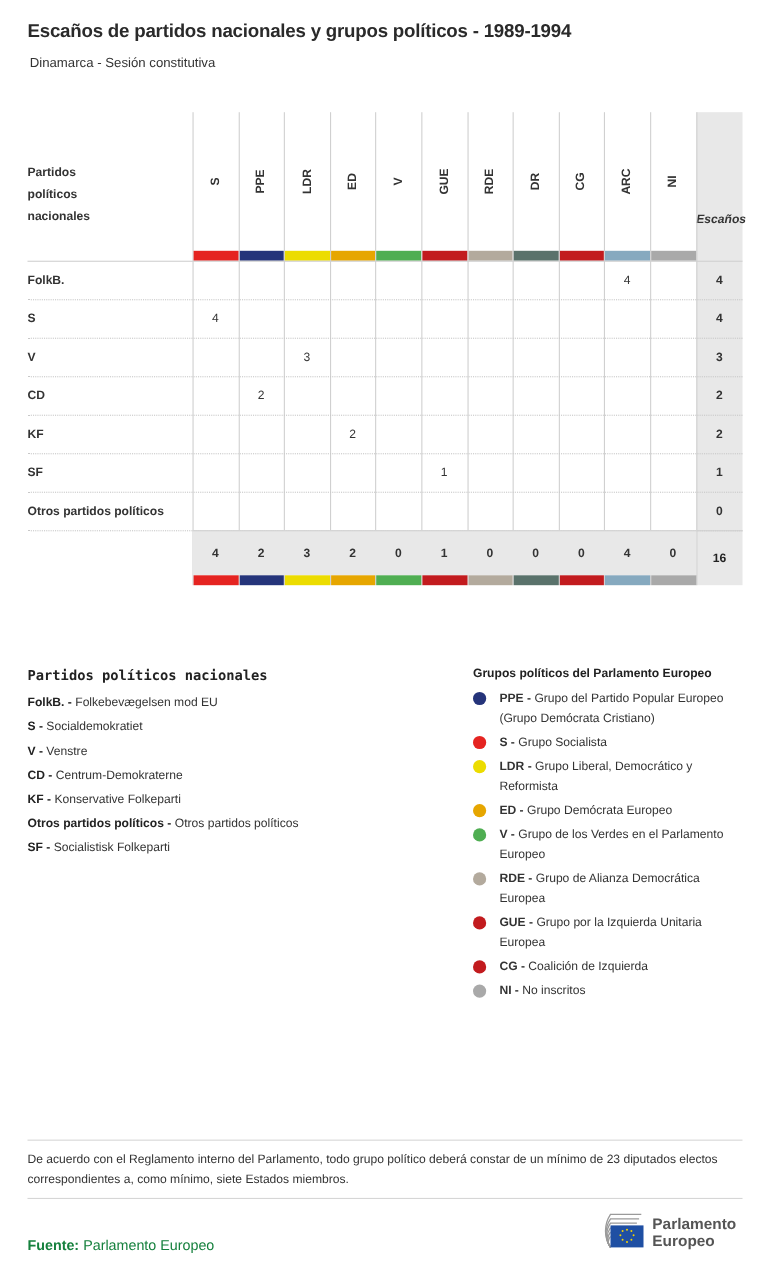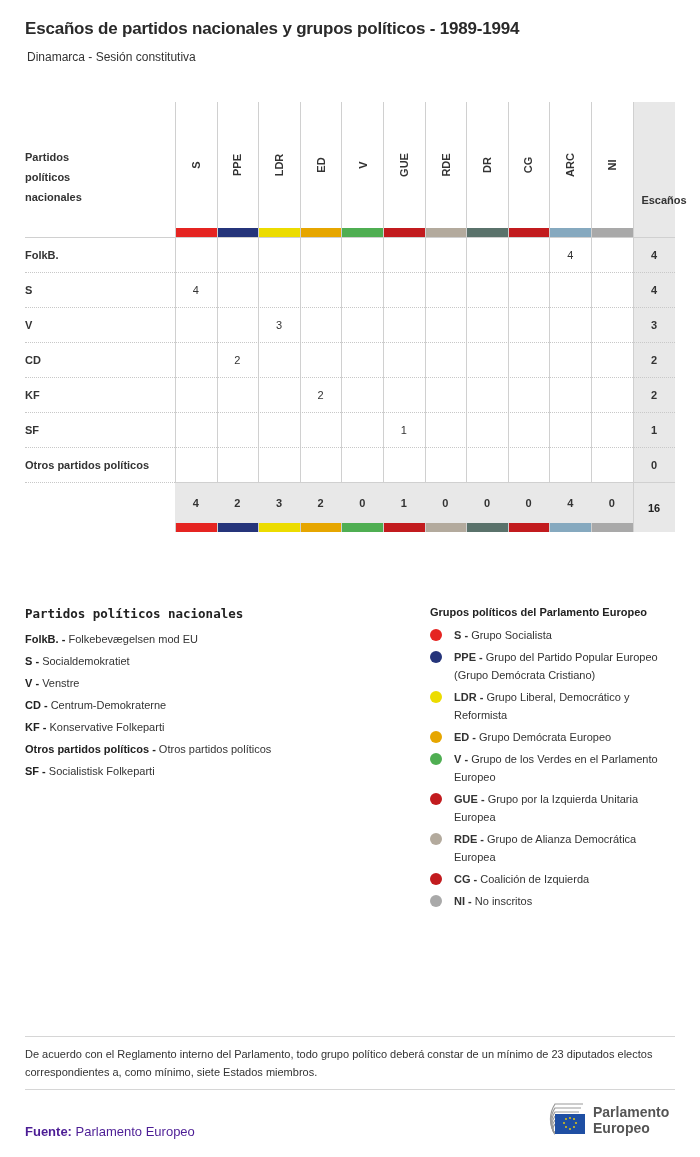--- a/index.html
+++ b/index.html
@@ -7,42 +7,42 @@
   .title { position: absolute; left: 25px; top: 19px; font-size: 17px; font-weight: bold; color: #2a2a2a; letter-spacing: -0.2px; }
   .subtitle { position: absolute; left: 27px; top: 50px; font-size: 12px; color: #333; }
 
   .table { position: absolute; left: 25px; top: 102px; width: 650px; }
   .vline { position: absolute; top: 0; width: 1px; background: #d0d0d0; height: 430px; }
   .col-head { position: absolute; top: 0; height: 125px; display: flex; align-items: center; justify-content: center; }
   .col-head span { transform: rotate(-90deg); font-size: 11px; font-weight: bold; white-space: nowrap; color: #333; display: block; }
   .colorbar { position: absolute; height: 9px; }
   .rowhead-label { position: absolute; left: 0; top: 45px; width: 60px; font-size: 11px; font-weight: bold; line-height: 20px; color: #333; }
   .total-col-bg { position: absolute; left: 608px; top: 0; width: 42px; height: 430px; background: #e8e8e8; }
-  .total-head { position: absolute; left: 608px; top: 88px; width: 62px; text-align: center; font-size: 11px; font-weight: bold; line-height: 20px; color: #333; }
+  .total-head { position: absolute; left: 608px; top: 88px; width: 62px; font-size: 11px; font-weight: bold; line-height: 20px; color: #333; font-style: italic; }
   .row { position: absolute; left: 0; width: 650px; height: 35px; border-top: 1px dotted #c8c8c8; }
   .row.first { border-top: 1px solid #d0d0d0; }
   .row-label { position: absolute; left: 0; top: 0; height: 34px; line-height: 34px; font-size: 11px; font-weight: bold; color: #333; }
   .cell { position: absolute; top: 0; width: 41.6px; height: 34px; line-height: 34px; text-align: center; font-size: 11px; color: #333; }
   .cell.total { font-weight: bold; left: 608px; width: 42px; }
   .sumrow { position: absolute; left: 150px; top: 380px; width: 458px; height: 41px; background: #e8e8e8; border-top: 1px solid #d0d0d0; }
   .sumcell { position: absolute; top: 0; width: 41.6px; height: 41px; line-height: 41px; text-align: center; font-size: 11px; font-weight: bold; color: #333; }
   .grand { position: absolute; left: 608px; top: 380px; width: 42px; height: 50px; line-height: 50px; text-align: center; font-size: 11px; font-weight: bold; border-top: 1px solid #d0d0d0; }
 
   .legend-left { position: absolute; left: 25px; top: 606px; width: 360px; }
   .legend-left h3 { font-family: "DejaVu Sans Mono", monospace; font-size: 12.5px; font-weight: bold; margin-bottom: 7px; color: #222; }
   .legend-left .li { font-size: 11px; line-height: 22px; color: #333; }
   .legend-left .li b { color: #222; }
 
   .legend-right { position: absolute; left: 430px; top: 606px; width: 245px; }
   .legend-right h3 { font-size: 11px; font-weight: bold; margin-bottom: 8px; color: #222; }
   .legend-right .li { position: relative; padding-left: 24px; font-size: 11px; line-height: 18px; color: #333; margin-bottom: 4px; }
   .legend-right .dot { position: absolute; left: 0; top: 3px; width: 12px; height: 12px; border-radius: 50%; }
 
   .note { position: absolute; left: 25px; top: 1036px; width: 650px; border-top: 1px solid #d6d6d6; border-bottom: 1px solid #d6d6d6; padding: 8px 0 10px 0; font-size: 11px; line-height: 18px; color: #333; height: 54px; }
-  .source { position: absolute; left: 25px; top: 1124px; font-size: 13px; color: #4c1d95; }
+  .source { position: absolute; left: 25px; top: 1124px; font-size: 13px; color: #15803d; }
   .source b { font-weight: bold; }
   .logo { position: absolute; left: 519px; top: 1100px; width: 160px; height: 40px; }
   .logo-text { position: absolute; left: 74px; top: 4px; font-size: 14px; font-weight: bold; color: #555; line-height: 16px; }
 </style>
 </head>
 <body>
 
 <div class="title">Escaños de partidos nacionales y grupos políticos - 1989-1994</div>
 <div class="subtitle">Dinamarca - Sesión constitutiva</div>
 
@@ -254,27 +254,27 @@
       <div class="li"><b>CD</b><b> - </b><span>Centrum-Demokraterne</span></div>
       <div class="li"><b>KF</b><b> - </b><span>Konservative Folkeparti</span></div>
       <div class="li"><b>Otros partidos políticos</b><b> - </b><span>Otros partidos políticos</span></div>
       <div class="li"><b>SF</b><b> - </b><span>Socialistisk Folkeparti</span></div>
     </div>
 </div>
 
 <div class="legend-right">
   <h3>Grupos políticos del Parlamento Europeo</h3>
   <div id="legend-group-items">
+      <div class="li"><span class="dot" style="background: rgb(37, 52, 122);"></span><b>PPE</b><b> - </b><span>Grupo del Partido Popular Europeo (Grupo Demócrata Cristiano)</span></div>
       <div class="li"><span class="dot" style="background: rgb(229, 36, 33);"></span><b>S</b><b> - </b><span>Grupo Socialista</span></div>
-      <div class="li"><span class="dot" style="background: rgb(37, 52, 122);"></span><b>PPE</b><b> - </b><span>Grupo del Partido Popular Europeo (Grupo Demócrata Cristiano)</span></div>
       <div class="li"><span class="dot" style="background: rgb(236, 220, 0);"></span><b>LDR</b><b> - </b><span>Grupo Liberal, Democrático y Reformista</span></div>
       <div class="li"><span class="dot" style="background: rgb(230, 166, 0);"></span><b>ED</b><b> - </b><span>Grupo Demócrata Europeo</span></div>
       <div class="li"><span class="dot" style="background: rgb(79, 174, 82);"></span><b>V</b><b> - </b><span>Grupo de los Verdes en el Parlamento Europeo</span></div>
+      <div class="li"><span class="dot" style="background: rgb(179, 170, 157);"></span><b>RDE</b><b> - </b><span>Grupo de Alianza Democrática Europea</span></div>
       <div class="li"><span class="dot" style="background: rgb(194, 27, 30);"></span><b>GUE</b><b> - </b><span>Grupo por la Izquierda Unitaria Europea</span></div>
-      <div class="li"><span class="dot" style="background: rgb(179, 170, 157);"></span><b>RDE</b><b> - </b><span>Grupo de Alianza Democrática Europea</span></div>
       <div class="li"><span class="dot" style="background: rgb(194, 27, 30);"></span><b>CG</b><b> - </b><span>Coalición de Izquierda</span></div>
       <div class="li"><span class="dot" style="background: rgb(169, 169, 169);"></span><b>NI</b><b> - </b><span>No inscritos</span></div>
     </div>
 </div>
 
 <div class="note">De acuerdo con el Reglamento interno del Parlamento, todo grupo político deberá constar de un mínimo de 23 diputados electos correspondientes a, como mínimo, siete Estados miembros.</div>
 
 <div class="source">
   <b>Fuente:</b>
   <span>Parlamento Europeo</span>

